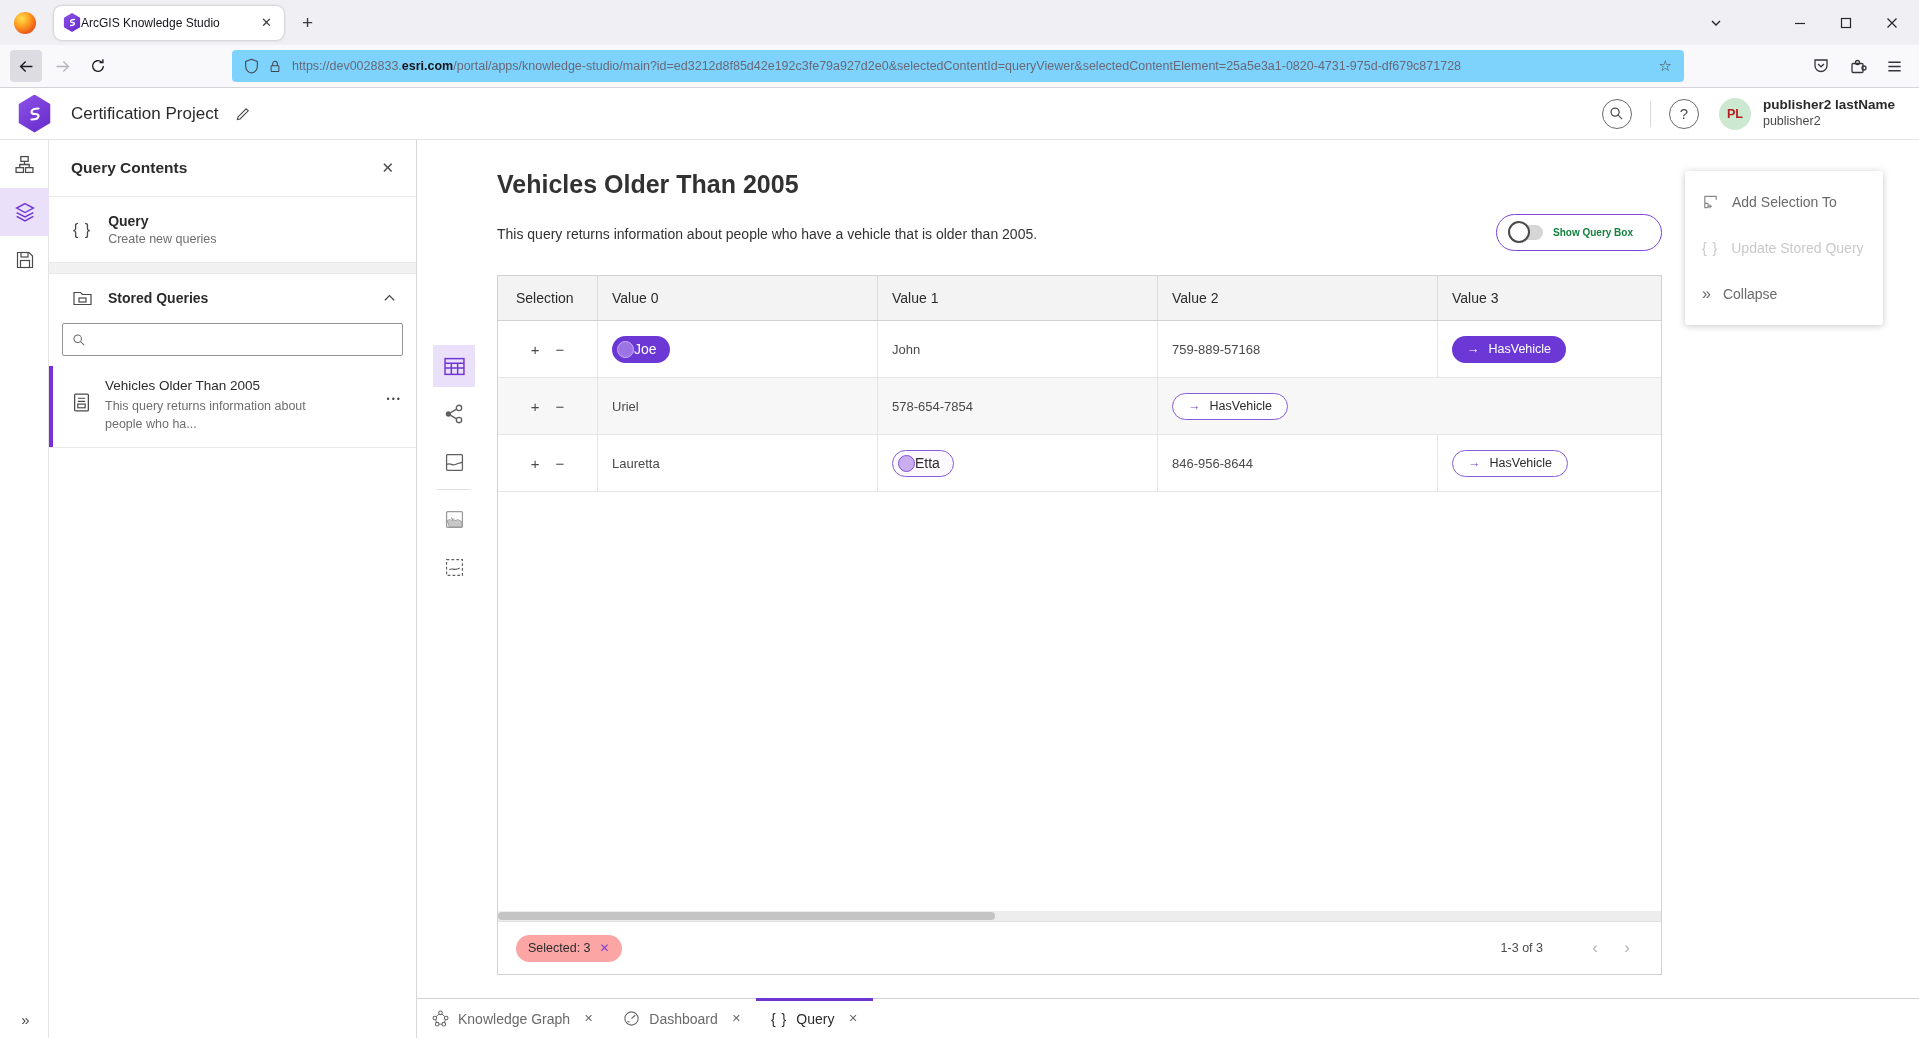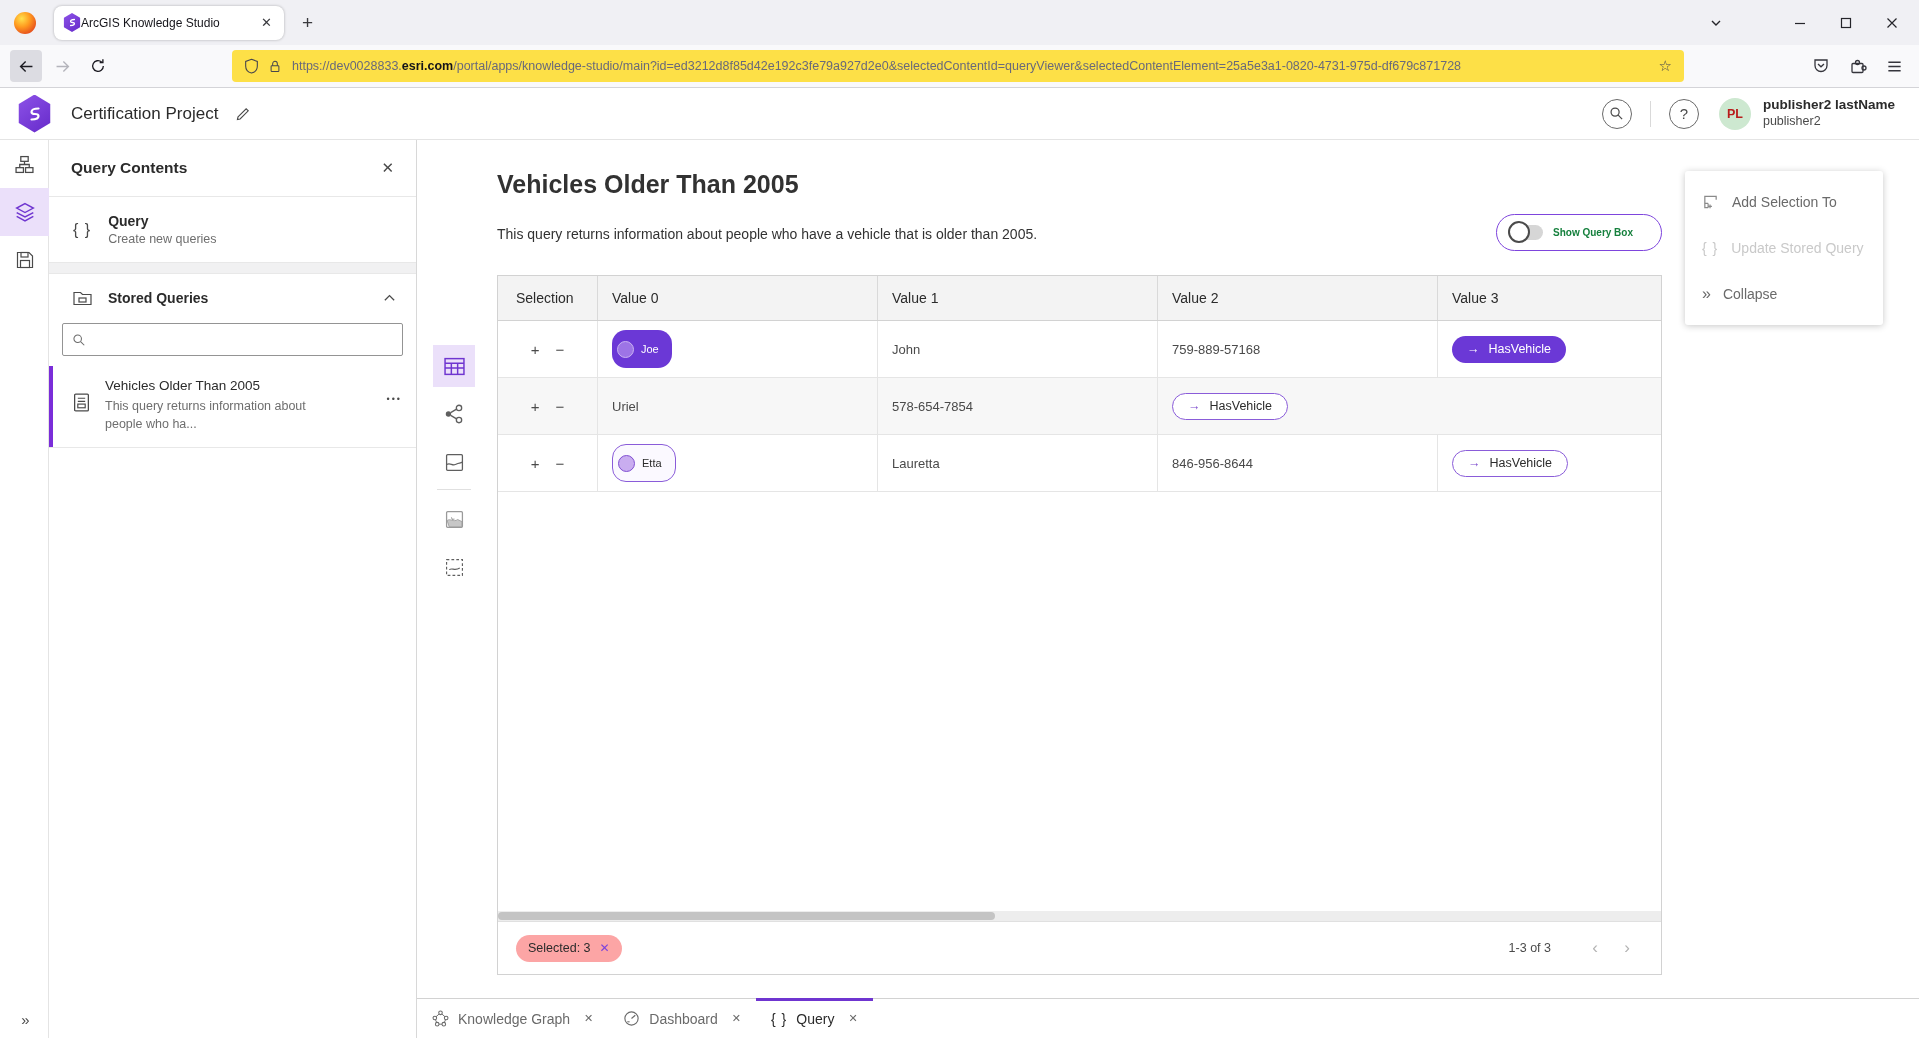--- a/index.html
+++ b/index.html
@@ -22,21 +22,21 @@
   .newtab { font-size:19px; color:#3a3a3e; margin-left:18px; line-height:1; }
   .winctrl { position:absolute; right:4px; top:0; height:45px; display:flex; align-items:center; }
   .wbtn { width:46px; height:45px; display:flex; align-items:center; justify-content:center; color:#25252a; }
   .wspace { width:38px; }
 
   .navbar { position:absolute; top:45px; left:0; right:0; height:43px; background:#f9f9fb; border-bottom:1px solid #d4d4d8;
             display:flex; align-items:center; padding:0 10px; }
   .navbtn { width:32px; height:32px; border-radius:4px; display:flex; align-items:center; justify-content:center; margin-right:4px; color:#1c1b22; }
   .navbtn.back { background:#dcdce2; }
   .navbtn.fwd { color:#b4b4bb; }
-  .urlbar { margin-left:114px; width:1452px; height:32px; background:#fde047; border-radius:4px; display:flex; align-items:center; padding:0 12px; flex:none; }
+  .urlbar { margin-left:114px; width:1452px; height:32px; background:#7dd3fc; border-radius:4px; display:flex; align-items:center; padding:0 12px; flex:none; }
   .url-text { font-size:12.5px; color:#69697a; margin-left:10px; white-space:nowrap; overflow:hidden; flex:1; }
   .url-text .dom { color:#15141a; font-weight:700; }
   .url-star { color:#45454d; font-size:15px; margin-left:10px; }
   .nav-right { display:flex; align-items:center; gap:19px; margin-left:128px; color:#35353c; }
 
   
   .appheader { position:absolute; top:88px; left:0; right:0; height:52px; background:#fff; border-bottom:1px solid #e4e4e4;
                display:flex; align-items:center; padding:0 24px 0 17px; }
   .logo-hex { width:35px; height:38px; flex:none; background:linear-gradient(140deg,#8d53e8,#6529c9);
               clip-path:polygon(50% 0%,95% 25%,95% 75%,50% 100%,5% 75%,5% 25%); display:flex; align-items:center; justify-content:center; }
@@ -102,38 +102,38 @@
   .thead { height:45px; flex:none; background:#f3f3f3; border-bottom:1px solid #d2d2d2; }
   .th { display:flex; align-items:center; padding:0 14px; font-size:14px; color:#2b2b2b; border-right:1px solid #d9d9d9; }
   .th:last-child { border-right:none; }
   .th.sel { padding-left:18px; }
   .trow { height:57px; flex:none; border-bottom:1px solid #e5e5e5; background:#fff; }
   .trow.alt { background:#f7f7f7; }
   .td { display:flex; align-items:center; padding:0 14px; border-right:1px solid #e5e5e5; font-size:13px; color:#4a4a4a; }
   .td:last-child { border-right:none; }
   .td.sel { justify-content:center; gap:16px; font-size:15px; color:#4a4a4a; }
   .pm { cursor:default; }
-  .entity-pill { display:inline-flex; align-items:center; height:38px; border-radius:14px; padding:0 13px 0 5px; font-size:11px; gap:7px; }
+  .entity-pill { display:inline-flex; align-items:center; height:27px; border-radius:14px; padding:0 13px 0 5px; font-size:14px; }
   .entity-pill.filled { background:#6b38d6; color:#fff; }
   .entity-pill.filled .dot { width:17px; height:17px; border-radius:50%; background:#9d74e6; border:1px solid #c9b2f2; }
   .entity-pill.outline { background:#fbf9ff; border:1px solid #8a5cd9; color:#2b2b2b; }
   .entity-pill.outline .dot { width:17px; height:17px; border-radius:50%; background:#c9adf0; border:1px solid #8150d2; }
   .rel-pill { display:inline-flex; align-items:center; height:27px; border-radius:14px; padding:0 15px; font-size:12.5px; gap:9px; }
   .rel-pill.filled { background:#6b38d6; color:#fff; }
   .rel-pill.filled .ar { color:#fff; }
   .rel-pill.outline { background:#fff; border:1px solid #8a5cd9; color:#2b2b2b; }
   .rel-pill.outline .ar { color:#7a46cc; }
   .t-filler { flex:1; }
   .t-scroll { height:10px; flex:none; background:#ededed; position:relative; }
   .t-thumb { position:absolute; left:0; top:1px; height:8px; width:497px; background:#c4c4c4; border-radius:4px; }
   .t-footer { height:53px; flex:none; border-top:1px solid #e0e0e0; display:flex; align-items:center; padding:0 18px; }
   .chip { display:inline-flex; align-items:center; gap:9px; background:#fca5a5; border-radius:14px; height:27px; padding:0 12px; font-size:12.5px; color:#2b2b2b; }
   .chip-x { color:#7a42dc; font-size:12px; }
   .t-foot-spacer { flex:1; }
-  .range { font-size:12.5px; color:#4a4a4a; margin-right:28px; }
+  .range { font-size:12.5px; color:#4a4a4a; margin-right:36px; }
   .pg { color:#b3b3b3; font-size:17px; width:32px; text-align:center; }
 
   
   .ctx-menu { position:absolute; left:1268px; top:31px; width:198px; background:#fff; border-radius:3px; box-shadow:0 1px 7px rgba(0,0,0,.22); padding:8px 0; }
   .ctx-item { height:46px; display:flex; align-items:center; padding:0 17px; gap:13px; font-size:14px; color:#6a6a6a; }
   .ctx-item .braces { color:#6a6a6a; font-size:14px; }
   .ctx-item.disabled, .ctx-item.disabled .braces { color:#c9c9c9; }
   .ctx-dbl { font-size:16px; color:inherit; letter-spacing:-1px; }
 
   
@@ -446,27 +446,27 @@
                 <span>HasVehicle</span>
               </span>
           </div>
         </div>
 
         <div class="trow tgrid">
           <div class="td sel">
             <span class="pm">+</span>
             <span class="pm">−</span>
           </div>
+          <div class="td">Lauretta</div>
           <div class="td">
             <span class="entity-pill outline">
                 <span class="dot"></span>
                 <span>Etta</span>
               </span>
           </div>
-          <div class="td">Lauretta</div>
           <div class="td">846-956-8644</div>
           <div class="td">
             <span class="rel-pill outline">
                 <span class="ar">→</span>
                 <span>HasVehicle</span>
               </span>
           </div>
         </div>
 
         <div class="t-filler"></div>

